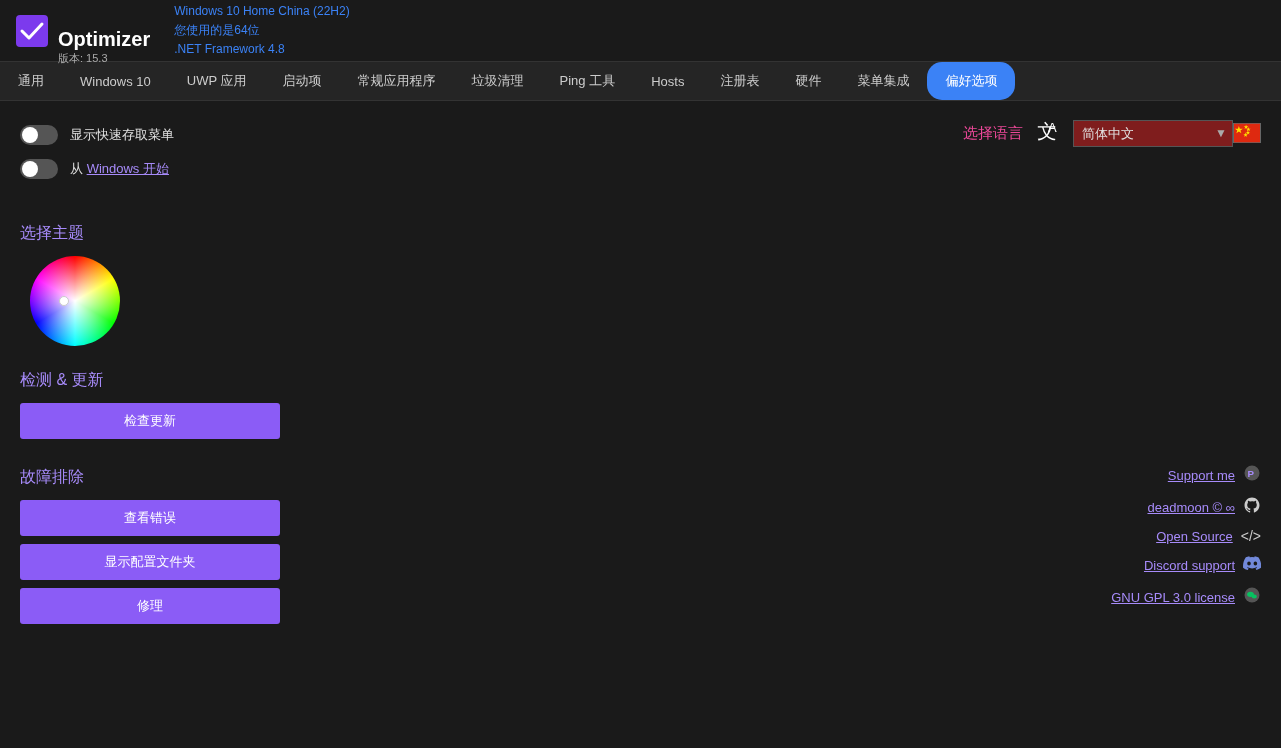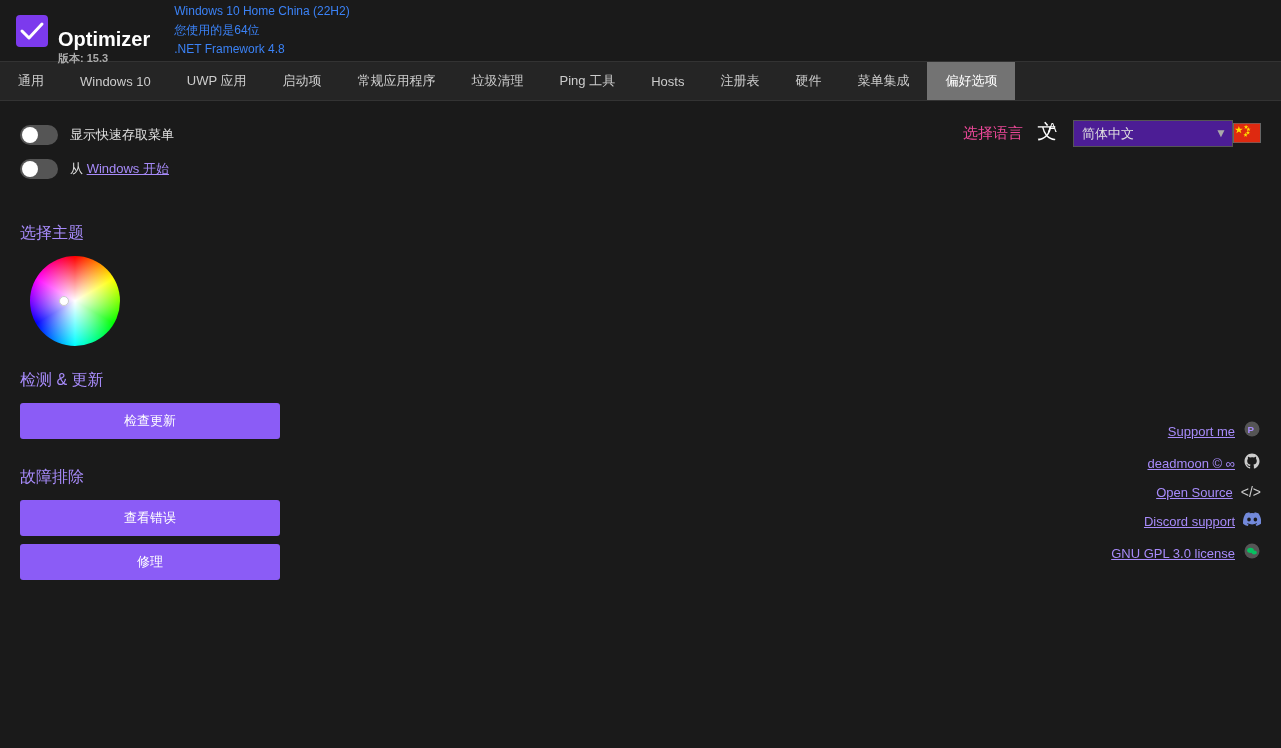--- a/index.html
+++ b/index.html
@@ -39,21 +39,20 @@
     .app-name {
       font-size: 20px;
       font-weight: bold;
       color: #ffffff;
       line-height: 1.2;
       margin-top: 32px;
     }
     .app-version {
       font-size: 11px;
       color: #aaa;
-      font-weight: bold;
     }
     .header-info {
       display: flex;
       flex-direction: column;
       color: #3b82f6;
       font-size: 12px;
       line-height: 1.6;
     }
 
     
@@ -66,22 +65,23 @@
       padding: 10px 18px;
       cursor: pointer;
       color: #ccc;
       font-size: 13px;
       white-space: nowrap;
       border: none;
       background: transparent;
       transition: background 0.1s;
     }
     .nav-tab.active {
-      background: #737373;
+      background: #3b82f6;
       color: #fff;
+      border-radius: 15px;
     }
 
     
     .main-content {
       padding: 16px 20px;
       position: relative;
     }
 
     
     .toggle-row {
@@ -202,21 +202,21 @@
     .lang-icon {
       font-size: 22px;
       color: #ffffff;
     }
     .language-select-wrapper {
       display: flex;
       align-items: center;
       gap: 6px;
     }
     .language-select {
-      background: #4c1d95;
+      background: #7f1d1d;
       color: #e0e0e0;
       border: 1px solid #555;
       padding: 5px 8px;
       font-size: 13px;
       width: 160px;
       appearance: none;
       cursor: pointer;
       font-family: 'Microsoft YaHei', sans-serif;
     }
     .dropdown-arrow {
@@ -354,20 +354,21 @@
   </div>
 
   <div class="section-detect">
     <div class="section-title">检测 &amp; 更新</div>
     <button class="purple-button">检查更新</button>
   </div>
 
   <div class="section-fault">
     <div class="section-title">故障排除</div>
     <button class="purple-button">查看错误</button>
+    <button class="purple-button">显示配置文件夹</button>
     <button class="purple-button">修理</button>
   </div>
 
   <div class="footer-links">
     <div class="footer-link-row">
       <span class="footer-link">Support me</span>
       <span class="footer-icon">
         <svg width="18" height="18" viewBox="0 0 24 24" fill="#a78bfa">
           <circle cx="12" cy="12" r="10" fill="#555"></circle>
           <text x="6" y="17" font-size="13" fill="#a78bfa" font-weight="bold">P</text>

